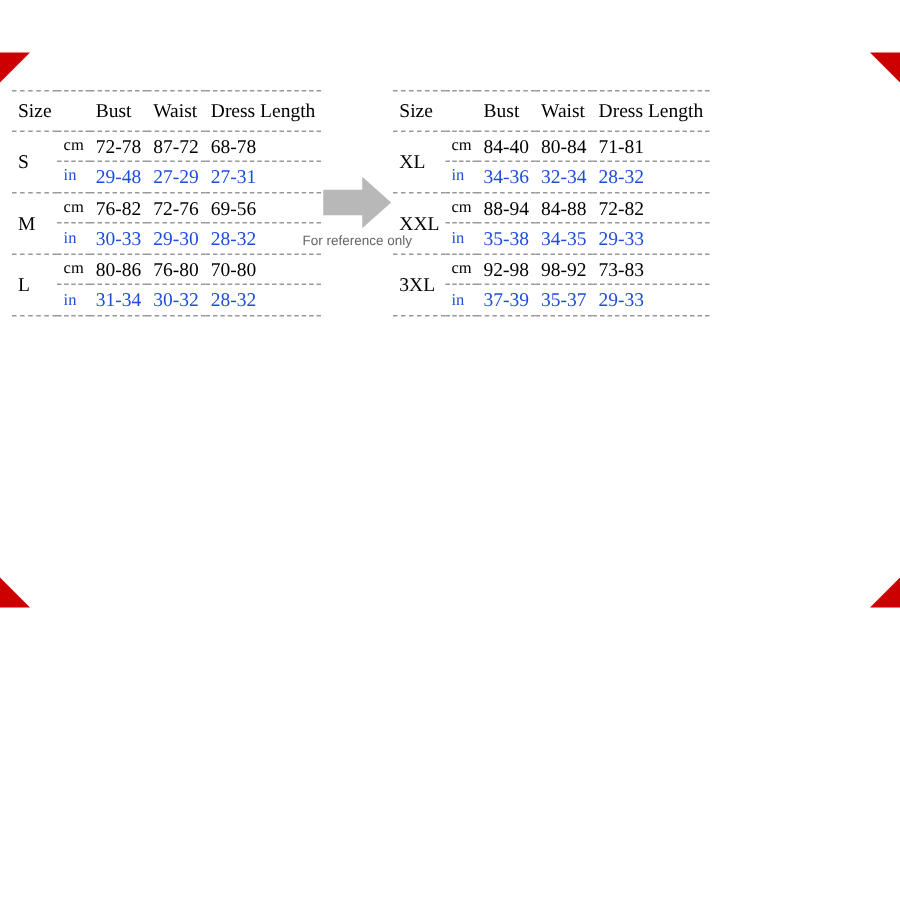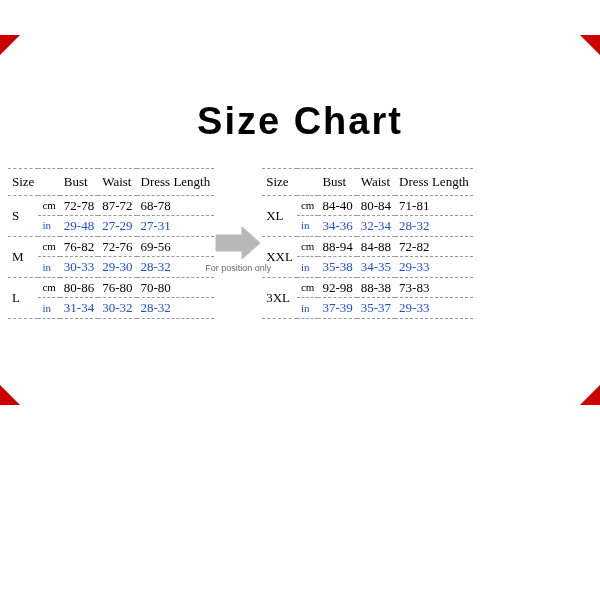--- a/index.html
+++ b/index.html
@@ -29,21 +29,20 @@
 </style>
 </head>
 <body>
 
 <div class="page">
   <div class="corner tl"></div>
   <div class="corner tr"></div>
   <div class="corner bl"></div>
   <div class="corner br"></div>
 
-  <div class="title">Size  Chart</div>
 
   <div class="chart">
 
     <div class="tbl">
       <table>
         <thead>
             <tr>
           <th>Size</th>
           <th></th>
           <th>Bust</th>
@@ -92,21 +91,21 @@
             <td>28-32</td>
           </tr>
         </tbody>
       </table>
     </div>
 
     <div class="arrow">
       <svg viewBox="0 0 48 36" width="48" height="36">
         <polygon points="2,10 28,10 28,2 46,18 28,34 28,26 2,26"></polygon>
       </svg>
-      <div class="note">For position only</div>
+      <div class="note">For reference only</div>
     </div>
 
     <div class="tbl">
       <table>
         <thead>
             <tr>
           <th>Size</th>
           <th></th>
           <th>Bust</th>
           <th>Waist</th>
@@ -137,21 +136,21 @@
           <tr class="in">
             <td class="u">in</td>
             <td>35-38</td>
             <td>34-35</td>
             <td>29-33</td>
           </tr>
           <tr>
             <th rowspan="2">3XL</th>
             <td class="u">cm</td>
             <td>92-98</td>
-            <td>88-38</td>
+            <td>98-92</td>
             <td>73-83</td>
           </tr>
           <tr class="in">
             <td class="u">in</td>
             <td>37-39</td>
             <td>35-37</td>
             <td>29-33</td>
           </tr>
         </tbody>
       </table>

